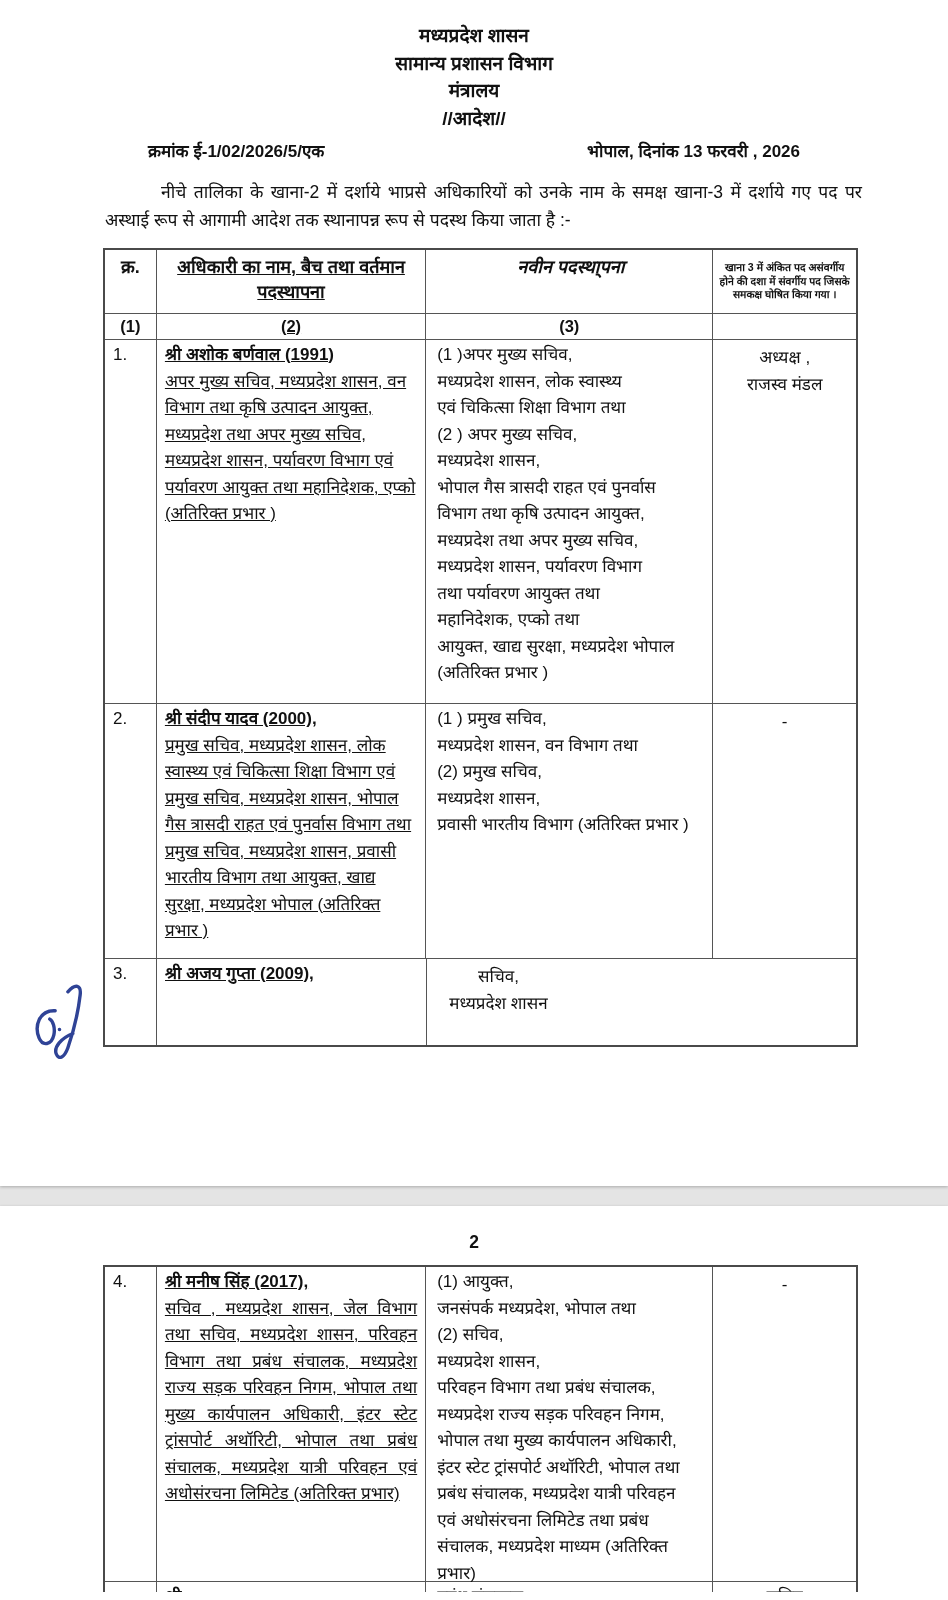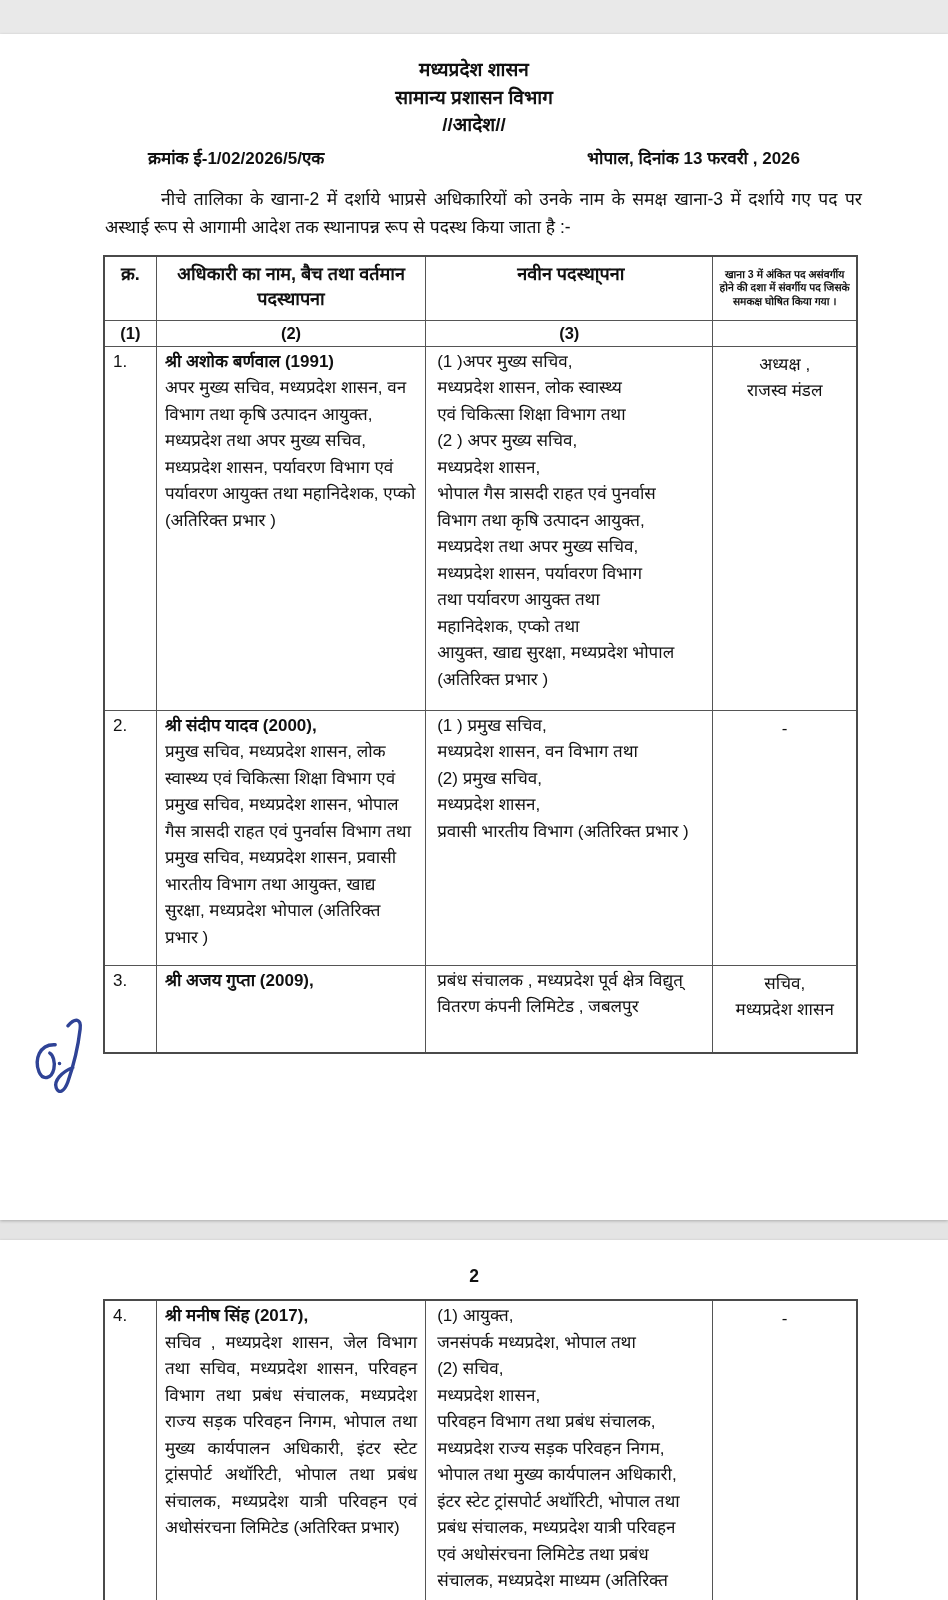--- a/index.html
+++ b/index.html
@@ -4,35 +4,35 @@
 <style>
   html,body{margin:0;padding:0;}
   body{
     width:948px;height:1600px;overflow:hidden;
     background:#e9e9e9;
     font-family:"Liberation Sans","DejaVu Sans",sans-serif;
     color:#111;
     -webkit-font-smoothing:antialiased;
   }
   .page{background:#ffffff;width:948px;position:relative;box-shadow:0 1px 3px rgba(0,0,0,.25);}
-  .page1{height:1186px;margin-top:34px;}
+  .page1{height:1186px;}
   .page-gap{height:20px;background:#e4e4e4;}
   .page2{height:394px;overflow:hidden;}
   .doc-header{padding-top:22px;text-align:center;font-weight:bold;font-size:19px;line-height:27.5px;}
   .ref-line{display:flex;justify-content:space-between;padding:7px 148px 0 148px;font-weight:bold;font-size:17px;}
   .intro{margin:16px 86px 0 105px;font-size:17.5px;line-height:28px;text-indent:56px;text-align:justify;}
   
   .tbl{margin:14px 0 0 103px;width:755px;border:2px solid #4a4a4a;box-sizing:border-box;font-size:17px;}
   .tbl2{margin-top:12px;border-bottom:none;}
   .tr{display:flex;}
   .td{box-sizing:border-box;border-right:1.6px solid #555;border-bottom:1.6px solid #555;padding:2px 8px;line-height:26.5px;}
   .td:last-child{border-right:none;}
   .tr.last .td{border-bottom:none;}
   .c1{width:52px;}
-  .c2{width:270px;}
+  .c2{width:270px;text-decoration:underline;}
   .c3{width:288px;padding-left:11px;}
   .c4{width:143px;text-align:center;}
   .th{font-weight:bold;text-align:center;font-size:18px;line-height:25px;padding-top:5px;}
   .th-small{font-size:10.6px;line-height:13.5px;font-weight:bold;padding-top:11px;padding-left:4px;padding-right:4px;}
   .idx{font-weight:bold;text-align:center;font-size:16.5px;line-height:22px;padding:1px 0 2px 0;}
   .hdr-row{height:64px;}
   .row1{height:364px;}
   .row2{height:255px;}
   .row3{height:86px;}
   .row4{height:315px;}
@@ -46,36 +46,37 @@
   .signature{position:absolute;left:26px;top:972px;width:80px;height:100px;transform:rotate(-4deg);}
 </style>
 </head>
 <body>
 
 <div class="page page1">
 
   <div class="doc-header">
     <div>मध्यप्रदेश शासन</div>
     <div>सामान्य प्रशासन विभाग</div>
+    <div>मंत्रालय</div>
     <div>//आदेश//</div>
   </div>
 
   <div class="ref-line">
     <span>क्रमांक ई-1/02/2026/5/एक</span>
     <span>भोपाल, दिनांक 13 फरवरी , 2026</span>
   </div>
 
   <div class="intro">नीचे तालिका के खाना-2 में दर्शाये भाप्रसे अधिकारियों को उनके नाम के समक्ष खाना-3 में दर्शाये गए पद पर अस्थाई रूप से आगामी आदेश तक स्थानापन्न रूप से पदस्थ किया जाता है :-</div>
 
   <div class="tbl">
 
     <div class="tr hdr-row">
       <div class="td c1 th">क्र.</div>
       <div class="td c2 th">अधिकारी का नाम, बैच तथा वर्तमान पदस्थापना</div>
-      <div class="td c3 th" style="text-align:center;">नवीन पदस्था्पना</div>
+      <div class="td c3 th" style="text-align:center;font-style:italic;">नवीन पदस्था्पना</div>
       <div class="td c4 th-small">खाना 3 में अंकित पद असंवर्गीय होने की दशा में संवर्गीय पद जिसके समकक्ष घोषित किया गया ।</div>
     </div>
 
     <div class="tr">
       <div class="td c1 idx">(1)</div>
       <div class="td c2 idx">(2)</div>
       <div class="td c3 idx">(3)</div>
       <div class="td c4 idx"></div>
     </div>
 
@@ -114,21 +115,20 @@
 मध्यप्रदेश शासन,
 प्रवासी भारतीय विभाग (अतिरिक्त प्रभार )</div>
       <div class="td c4 prelines cell-c4">-</div>
     </div>
 
     <div class="tr row3 last">
       <div class="td c1">3.</div>
       <div class="td c2">
         <span class="officer-name">श्री अजय गुप्ता (2009),</span>
       </div>
-      <div class="td c3 prelines">प्रबंध संचालक , मध्यप्रदेश पूर्व क्षेत्र विद्युत् वितरण कंपनी लिमिटेड , जबलपुर</div>
       <div class="td c4 prelines cell-c4">सचिव,
 मध्यप्रदेश शासन</div>
     </div>
   </div>
 
   <svg class="signature" viewBox="0 0 80 100">
     <path d="M30 38 C14 36 8 52 12 64 C15 73 24 72 27 62 C29 55 27 48 24 46" fill="none" stroke="#2f4396" stroke-width="3.4" stroke-linecap="round"></path>
     <path d="M44 20 C52 12 58 14 56 24 C53 40 46 62 40 76 C36 85 30 88 28 81 C26 74 34 66 46 62" fill="none" stroke="#2f4396" stroke-width="3.4" stroke-linecap="round"></path>
     <circle cx="33" cy="57" r="1.8" fill="#2f4396"></circle>
   </svg>

